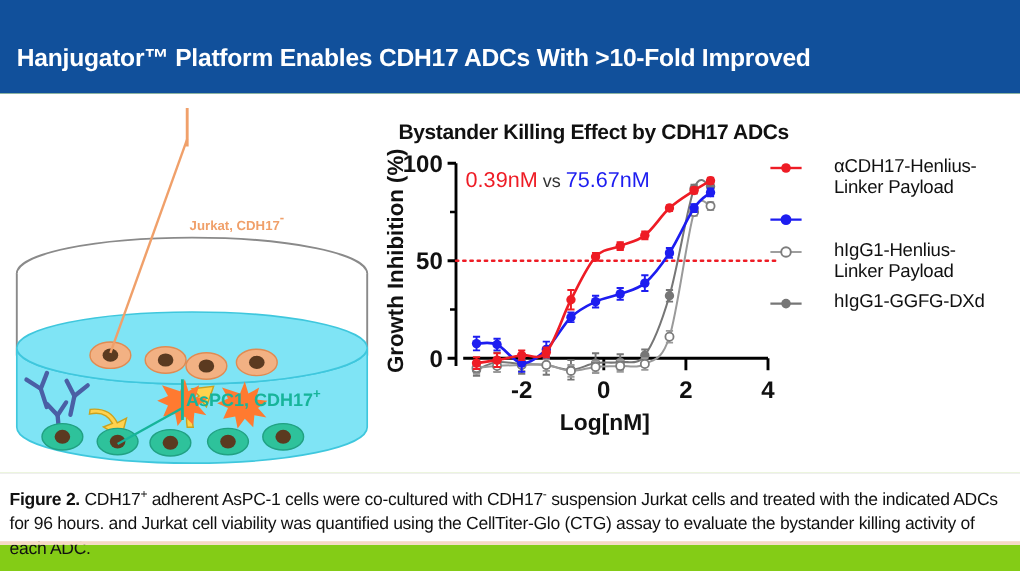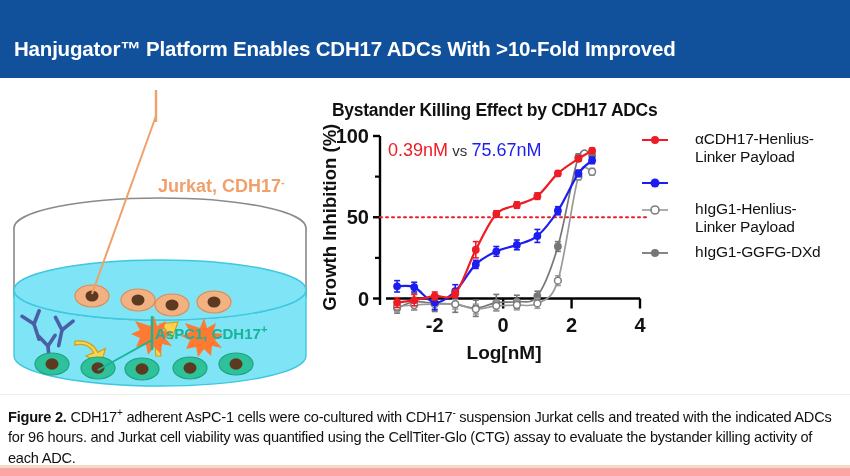--- a/index.html
+++ b/index.html
@@ -2,21 +2,21 @@
 <html><head>
 <meta charset="utf-8">
 <style>
   * { box-sizing: border-box; margin: 0; padding: 0; }
   html, body {
     width: 850px; height: 476px;
     background: #ffffff;
     font-family: "Liberation Sans", sans-serif;
     overflow: hidden;
   }
-  #page { position: relative; width: 850px; height: 476px; background: #fca5a5; }
+  #page { position: relative; width: 850px; height: 476px; background: #84cc16; }
 
   
   .banner {
     position: absolute; left: 0; top: 0; width: 850px; height: 78px;
     background: #11509b;
     padding: 8px 16px 0 14px;
   }
   .banner-title {
     color: #ffffff;
     font-family: "Liberation Sans", sans-serif;
@@ -47,21 +47,21 @@
   .legend-sym { width: 30px; flex: 0 0 30px; height: 20px; position: relative; }
   .legend-label {
     font-size: 15.5px; color: #111; line-height: 18px;
     font-family: "Liberation Sans", sans-serif; white-space: pre-line;
     letter-spacing: -0.2px;
     margin-left: 25px;
   }
 
   
   .caption-wrap {
-    position: absolute; left: 0; top: 394px; width: 850px; height: 74px;
+    position: absolute; left: 0; top: 394px; width: 850px; height: 60px;
     background: #fff; border-top: 1px solid #efefef;
     padding: 8px 18px 0 8px;
   }
   .caption {
     font-size: 14.6px; line-height: 20.5px; color: #111;
     font-family: "Liberation Sans", sans-serif; letter-spacing: -0.25px;
   }
   .caption b { font-weight: bold; }
   .caption sup { font-size: 10px; vertical-align: super; }
   .bottom-rule { position:absolute; left:0; bottom:0; width:850px; height:3px; background:#f6d9c4; }
@@ -171,21 +171,21 @@
         <line x1="98" y1="292" x2="150" y2="248" stroke="#17b49a" stroke-width="0"></line>
         <line x1="98" y1="292" x2="152" y2="257" stroke="#17b49a" stroke-width="0"></line>
         <line x1="98" y1="292" x2="152" y2="252" stroke="#17b49a" stroke-width="0"></line>
         <path d="M98,292 L152,252" stroke="#17b49a" stroke-width="0" fill="none"></path>
         <path d="M98,292 L153,253" stroke="#17b49a" stroke-width="0" fill="none"></path>
         <path d="M98,292 L152,250" stroke="#17b49a" stroke-width="0" fill="none"></path>
         <line x1="152" y1="238" x2="152" y2="272" stroke="#17b49a" stroke-width="2.4"></line>
       </svg>
 
       <div style="position:absolute;left:158px;top:98px;">
-        <span style="font-size:18px;font-weight:bold;color:#f0a06a;font-family:'Liberation Sans',sans-serif;">Jurkat, CDH17</span><sup style="font-size:11px;color:#f0a06a;font-weight:bold;">-</sup>
+        <span style="font-size:11px;font-weight:bold;color:#f0a06a;font-family:'Liberation Sans',sans-serif;">Jurkat, CDH17</span><sup style="font-size:11px;color:#f0a06a;font-weight:bold;">-</sup>
       </div>
       <div style="position:absolute;left:155px;top:245px;">
         <span style="font-size:15px;font-weight:bold;color:#17b49a;font-family:'Liberation Sans',sans-serif;">AsPC1, CDH17</span><sup style="font-size:11px;color:#17b49a;font-weight:bold;">+</sup>
       </div>
     </div>
 
     <div class="chart-panel">
       <div class="chart-title">Bystander Killing Effect by CDH17 ADCs</div>
 
       <div class="plot-area">

